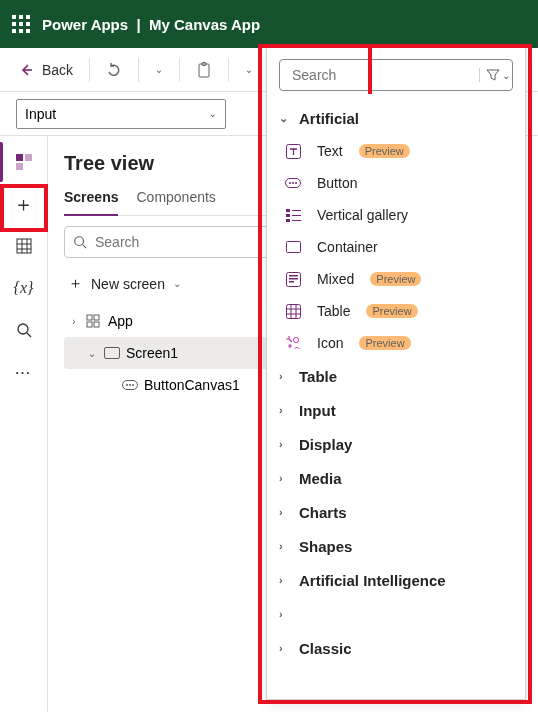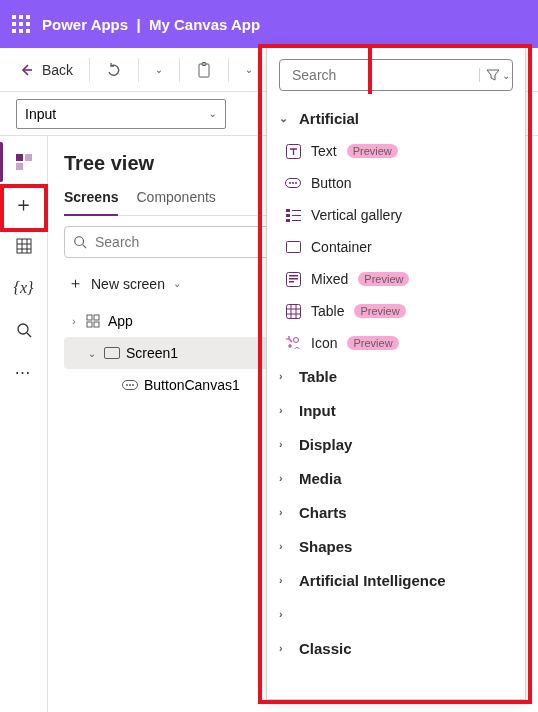--- a/index.html
+++ b/index.html
@@ -1,19 +1,19 @@
 <!DOCTYPE html>
 <html><head>
 <meta charset="utf-8">
 <style>
 * { box-sizing: border-box; margin: 0; padding: 0; font-family: 'Segoe UI', Arial, sans-serif; }
 body { width: 538px; height: 712px; background: #fff; overflow: hidden; position: relative; }
 
 
-.header { height: 48px; background: #8b5cf6; color: #fff; display: flex; align-items: center; padding: 0 12px; gap: 12px; }
+.header { height: 48px; background: #14532d; color: #fff; display: flex; align-items: center; padding: 0 12px; gap: 12px; }
 .waffle { width: 18px; height: 18px; display: grid; grid-template-columns: repeat(3,4px); grid-template-rows: repeat(3,4px); gap: 3px; cursor: pointer; }
 .waffle span { background: #fff; }
 .header-title { font-size: 15px; font-weight: 600; }
 
 
 .toolbar { height: 44px; border-bottom: 1px solid #e1dfdd; display: flex; align-items: center; padding: 0 8px; gap: 4px; }
 .tb-btn { display: flex; align-items: center; gap: 8px; padding: 6px 10px; font-size: 14px; color: #323130; cursor: pointer; border-radius: 4px; }
 .tb-divider { width: 1px; height: 24px; background: #e1dfdd; margin: 0 2px; }
 .tb-icon { width: 16px; height: 16px; display: inline-flex; align-items: center; justify-content: center; color: #605e5c; }
 .chev { font-size: 10px; color: #605e5c; }
@@ -51,23 +51,23 @@
 
 .popup { position: absolute; top: 44px; left: 266px; width: 260px; height: 656px; background: #fff; border: 1px solid #d2d0ce; box-shadow: 0 4px 12px rgba(0,0,0,0.1); z-index: 5; padding: 14px 12px 8px 12px; overflow: hidden;}
 .popup-search { display: flex; align-items: center; height: 32px; border: 1px solid #8a8886; border-radius: 4px; padding: 0 6px; gap: 6px; margin-bottom: 10px; }
 .popup-search input { border: none; outline: none; flex: 1; font-size: 14px; }
 .popup-search .filter { display:flex; align-items:center; gap:2px; color:#605e5c; padding-left:6px; border-left:1px solid #d2d0ce; cursor:pointer;}
 .popup-scroll { height: calc(100% - 46px); overflow-y: auto; padding-right: 6px;}
 .popup-scroll::-webkit-scrollbar { width: 8px; }
 .popup-scroll::-webkit-scrollbar-thumb { background: #c8c6c4; border-radius: 4px; }
 .cat-header { display: flex; align-items: center; gap: 8px; height: 34px; font-size: 15px; font-weight: 600; color: #242424; cursor: pointer;}
 .cat-header .chev-sm { font-size: 11px; color: #605e5c; width:12px;}
-.cat-item { display: flex; align-items: center; gap: 10px; height: 32px; padding-left: 6px; font-size: 14px; color: #242424; cursor: pointer; border-radius:3px;}
+.cat-item { display: flex; align-items: center; gap: 16px; height: 32px; padding-left: 6px; font-size: 14px; color: #242424; cursor: pointer; border-radius:3px;}
 .ci-icon { width: 16px; height: 16px; display:inline-flex; align-items:center; justify-content:center;}
-.preview-badge { font-size: 11px; background: #f9a8d4; color: #605e5c; padding: 1px 6px; border-radius: 8px; }
+.preview-badge { font-size: 11px; background: #fdba74; color: #605e5c; padding: 1px 6px; border-radius: 8px; }
 
 
 .hl { position: absolute; border: 4px solid #e81123; z-index: 20; pointer-events: none; }
 .hl-insert { top: 44px; left: 258px; width: 274px; height: 660px; }
 .hl-insert::before { content:""; position:absolute; top:-4px; left:-4px; width:106px; height:46px; border:4px solid #e81123; border-bottom:none; background:transparent; }
 .hl-plus { top: 184px; left: 0; width: 48px; height: 48px; }
 
 svg { display:block; }
 </style>
 </head>

